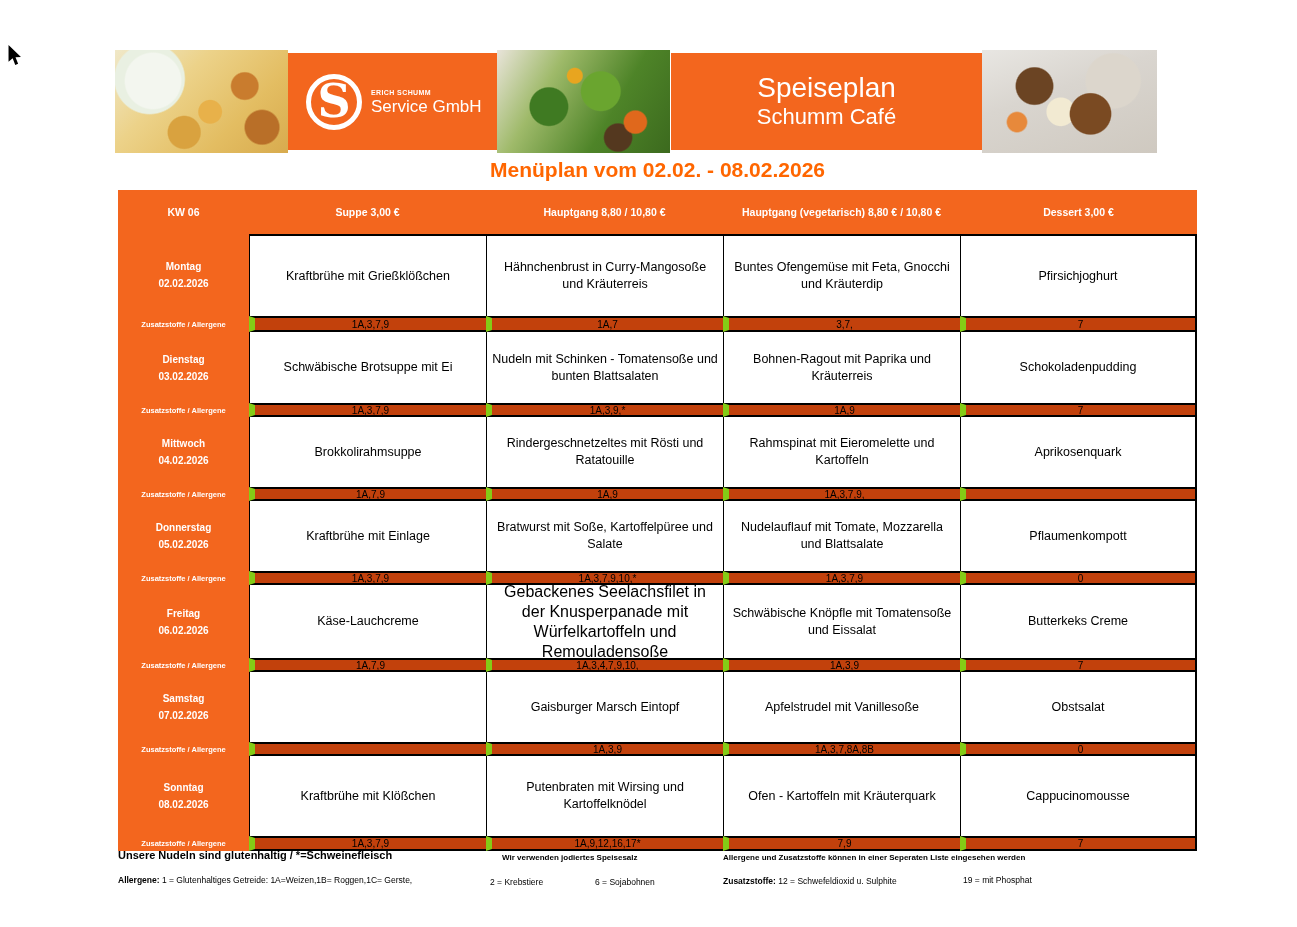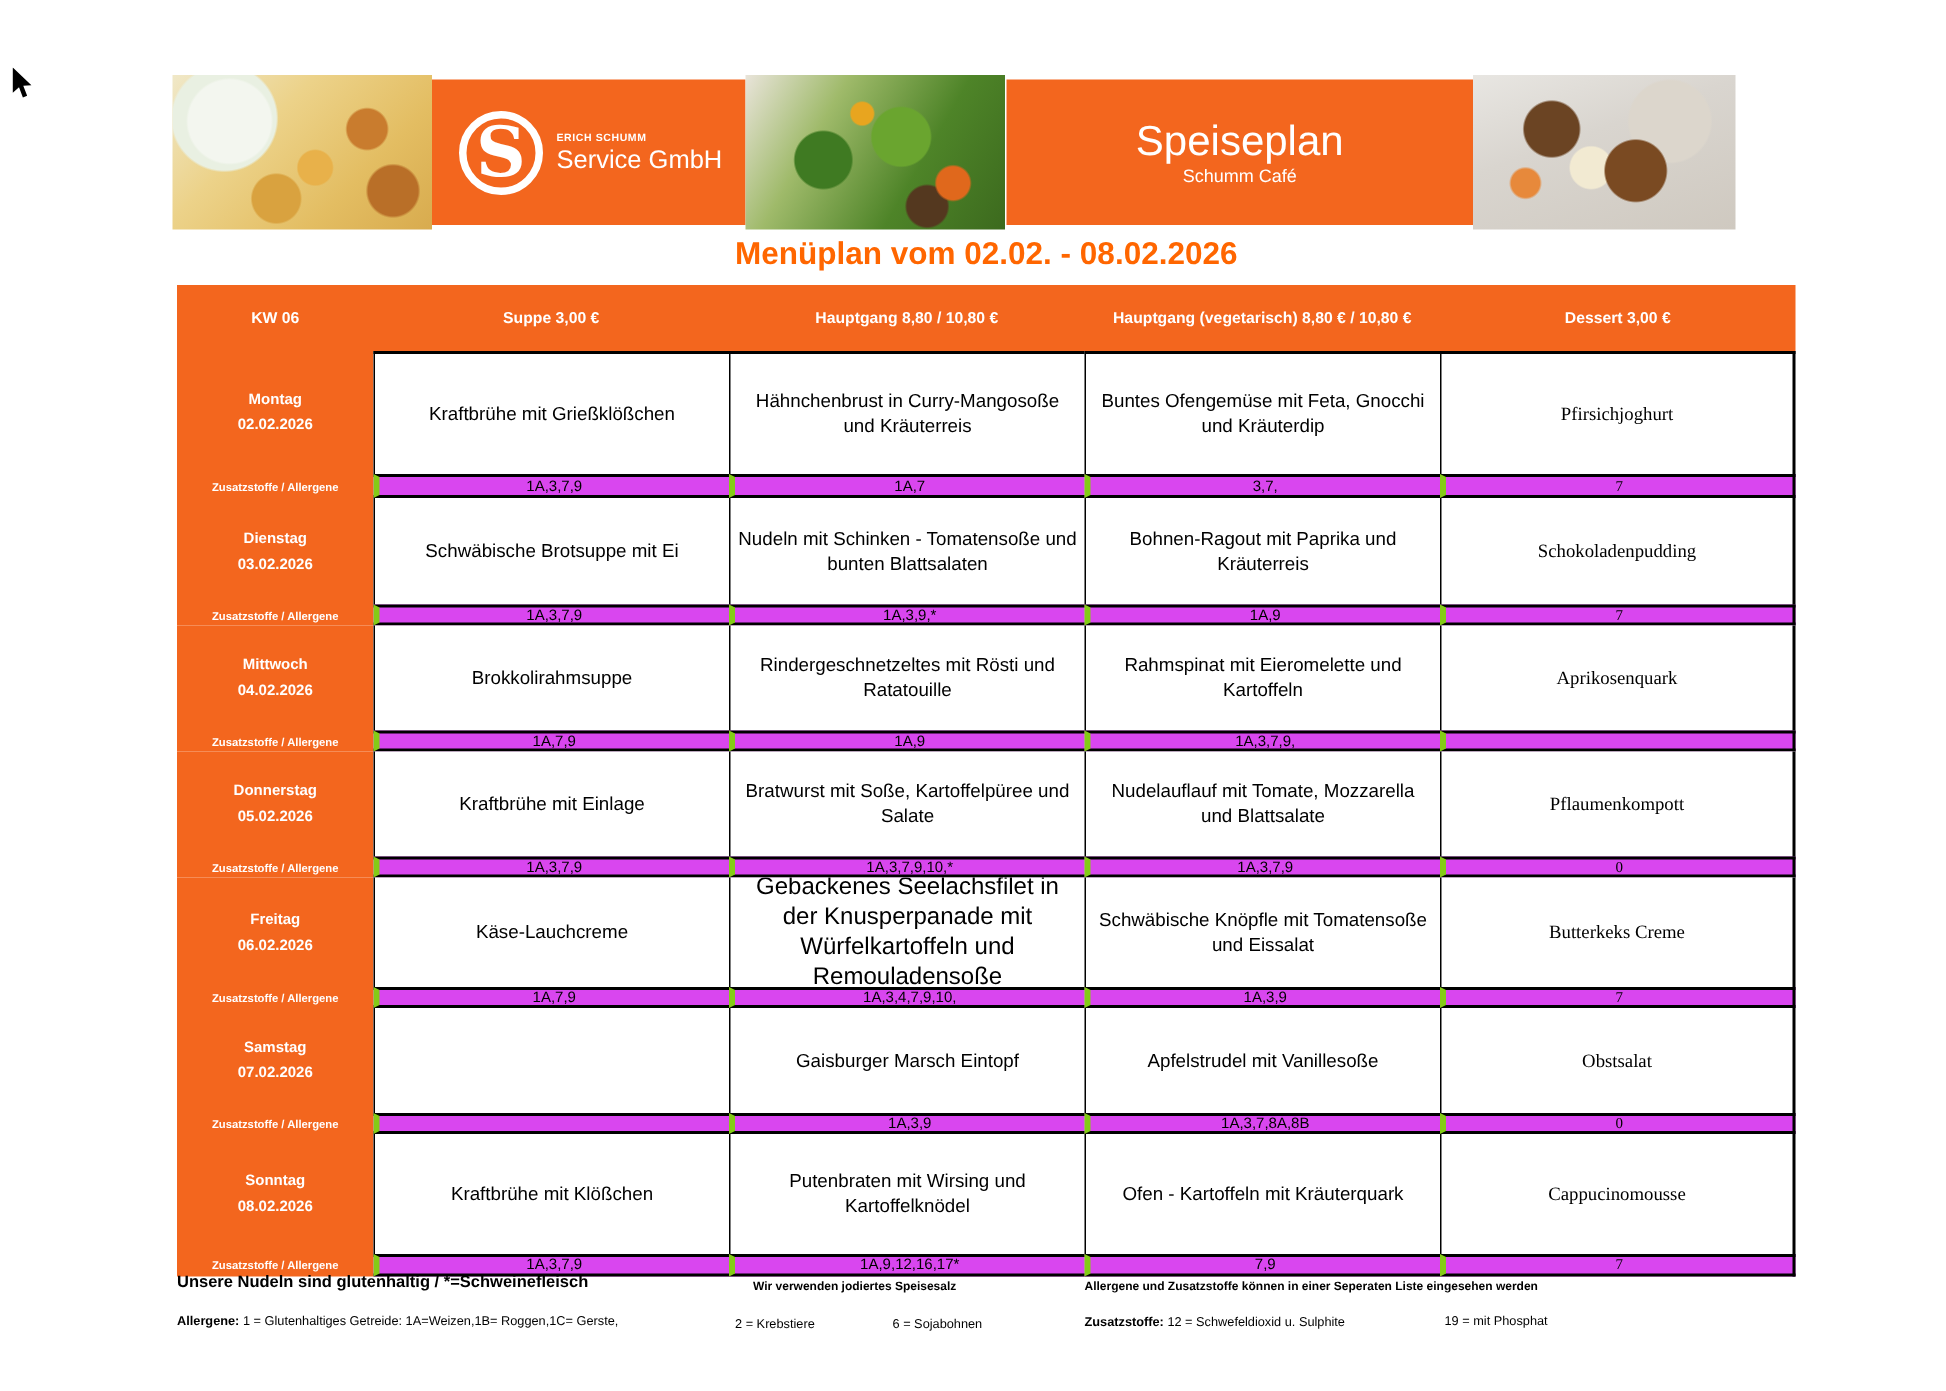--- a/index.html
+++ b/index.html
@@ -39,21 +39,21 @@
       linear-gradient(160deg,#e8e6e2 0%,#d9d5cf 40%,#cfc9c0 100%);}
 
   .orange-block{background:#F3661E;height:97px;margin-top:3px;color:#fff;}
   .logo-block{width:209px;display:flex;align-items:center;}
   .logo-circle{margin-left:17px;flex:0 0 auto;}
   .logo-text{margin-left:8px;line-height:1;}
   .logo-line1{font-size:7px;font-weight:bold;letter-spacing:.4px;margin-bottom:2px;}
   .logo-line2{font-size:17px;font-weight:normal;}
   .title-block{width:311px;display:flex;flex-direction:column;align-items:center;justify-content:center;}
   .banner-title{font-size:28px;line-height:1.1;}
-  .banner-subtitle{font-size:12px;}
+  .banner-subtitle{font-size:22px;}
 
   
   .page-title{position:absolute;left:118px;top:158px;width:1079px;text-align:center;
     color:#FF6600;font-size:21px;font-weight:bold;}
 
   
   .menu-table{position:absolute;left:118px;top:190px;width:1079px;}
   .grid-row{display:grid;grid-template-columns:131px 237px 237px 237px 237px;}
   .thead{background:#F3661E;height:44px;color:#fff;font-weight:bold;font-size:10.5px;}
   .thead > div{display:flex;align-items:center;justify-content:center;}
@@ -61,23 +61,23 @@
   .day-block{display:grid;grid-template-columns:131px 237px 237px 237px 237px;
              grid-template-rows:var(--ch) var(--ah);}
   .day-cell{grid-row:1 / span 2;background:#F3661E;color:#fff;display:flex;flex-direction:column;}
   .day-top{flex:1;display:flex;flex-direction:column;align-items:center;justify-content:center;
            font-weight:bold;font-size:10px;line-height:1.7;}
   .day-bottom{height:var(--ah);display:flex;align-items:center;justify-content:center;
               font-weight:bold;font-size:7.5px;}
   .menu-cell{background:#fff;border-left:1px solid #000;
              display:flex;align-items:center;justify-content:center;text-align:center;
              font-size:12.5px;line-height:1.35;padding:0 5px;overflow:hidden;}
-  .menu-cell.last, .allergen-cell.last{border-right:2px solid #000;font-family:Liberation Serif, serif;}
+  .menu-cell.last, .allergen-cell.last{border-right:2px solid #000;}
   .day-block.first .menu-cell{border-top:2px solid #000;}
-  .allergen-cell{background:#d946ef;border-left:4px solid #84cc16;
+  .allergen-cell{background:#c2410c;border-left:6px solid #84cc16;
                  border-top:2px solid #000;border-bottom:2px solid #000;
                  display:flex;align-items:center;justify-content:center;
                  font-size:10px;}
 
   
   .footnotes{position:absolute;left:118px;top:847px;width:1079px;font-size:8.5px;}
   .fn{position:absolute;white-space:nowrap;}
   .fn-bold{font-weight:bold;}
   .fn-left1{left:0;top:2px;font-size:11px;font-weight:bold;}
   .fn-left2{left:0;top:28px;}

